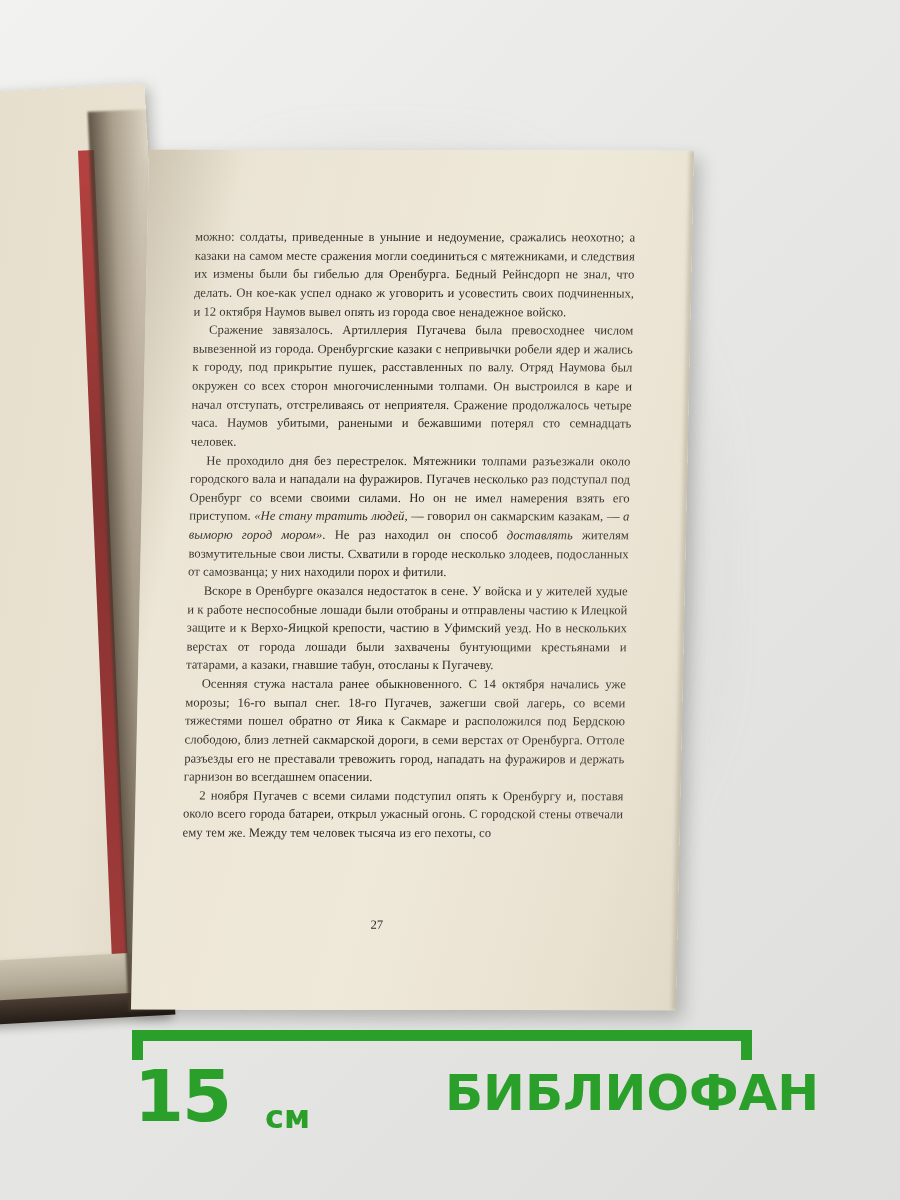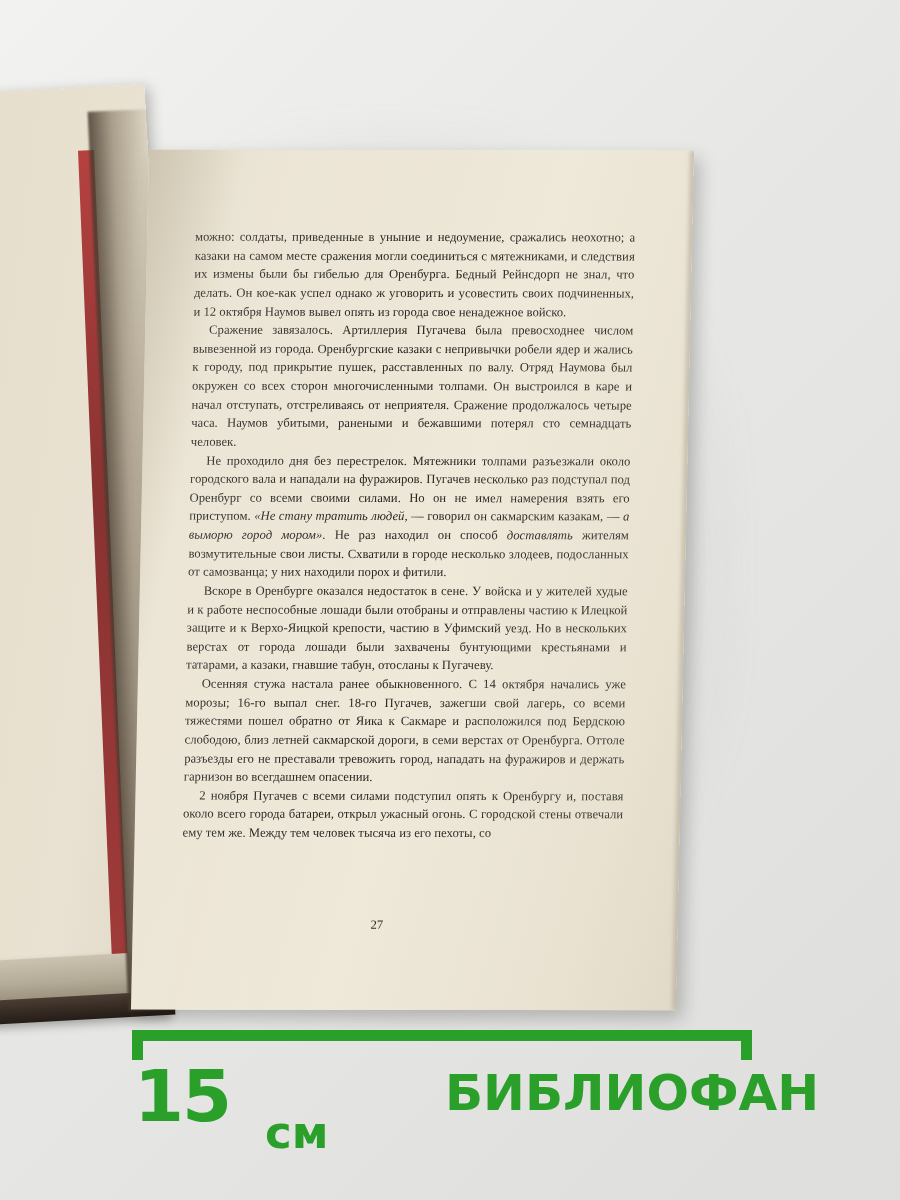--- a/index.html
+++ b/index.html
@@ -190,24 +190,24 @@
     font-family: "DejaVu Sans", sans-serif;
     font-weight: 700;
     font-size: 72px;
     line-height: 1;
     color: #2aa02a;
     letter-spacing: -2px;
   }
   .scale-unit {
     position: absolute;
     left: 155px;
-    top: 84px;
+    top: 76px;
     font-family: "DejaVu Sans", sans-serif;
     font-weight: 700;
-    font-size: 45px;
+    font-size: 32px;
     color: #2aa02a;
   }
 
   .logo-wrap {
     position: absolute;
     left: 335px;
     top: 42px;
     display: flex;
     align-items: center;
     gap: 6px;

